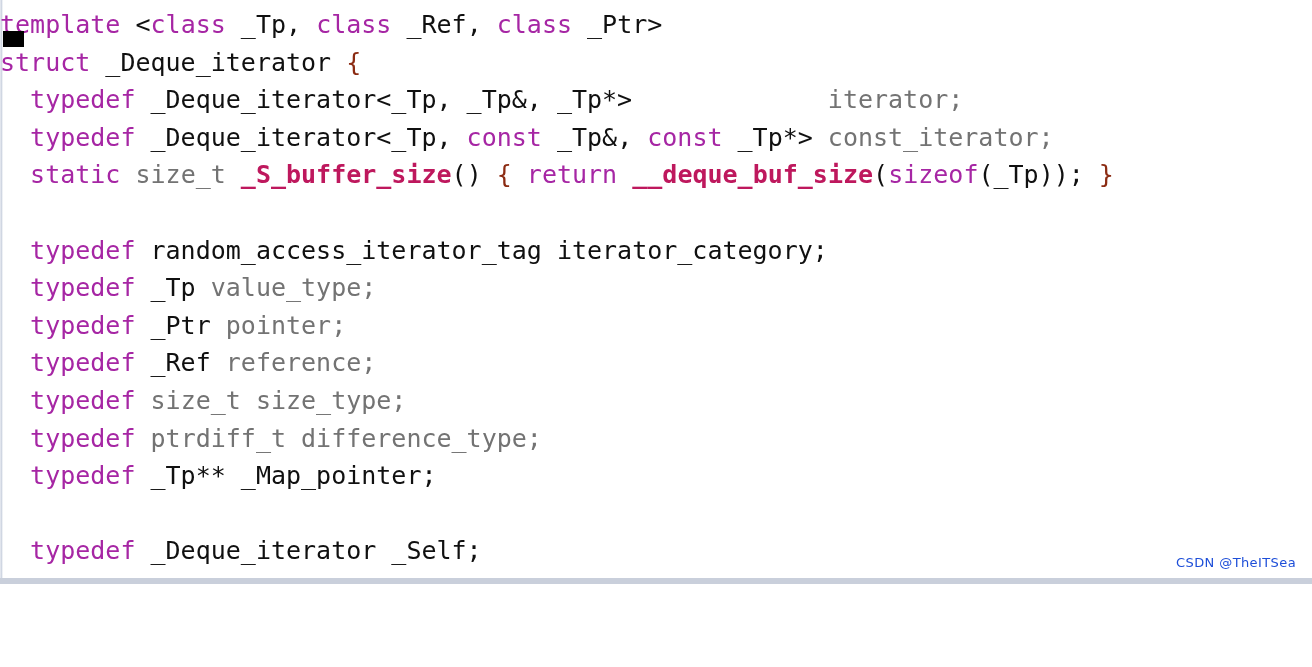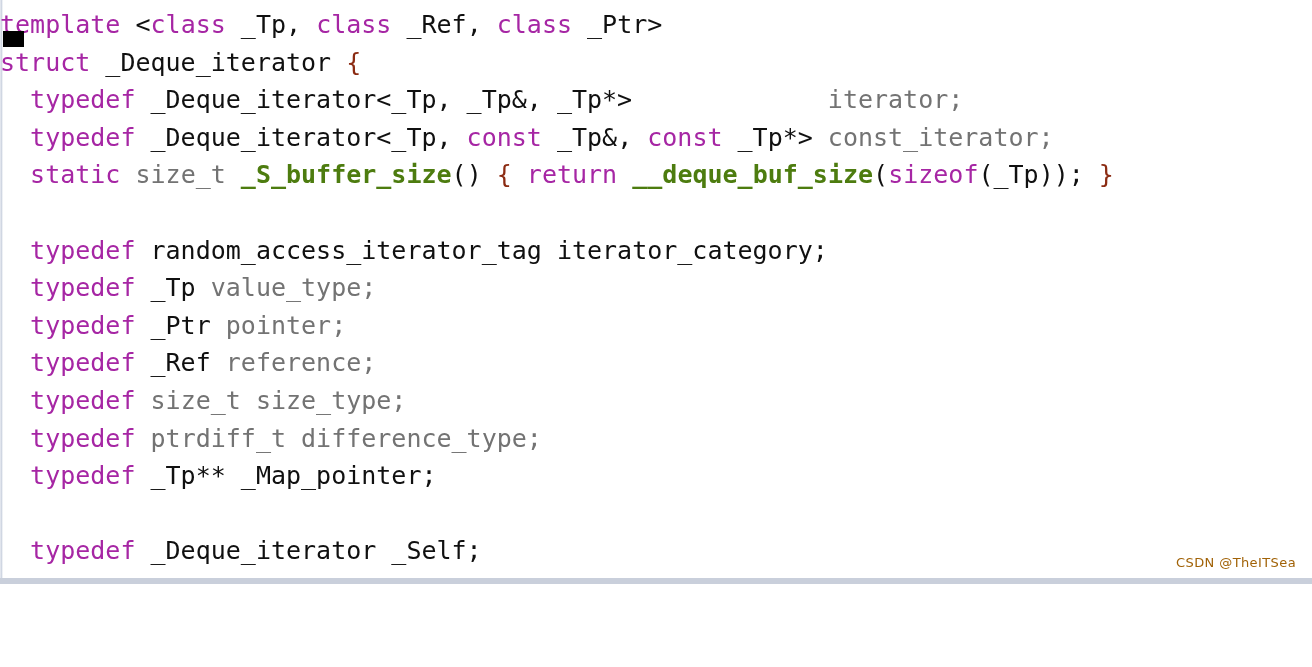--- a/index.html
+++ b/index.html
@@ -63,31 +63,31 @@
     font-size: 25px;
     line-height: 37.6px;
     letter-spacing: 0px;
     color: #1b1b1b;
   }
 
   .ln { display: block; height: 37.6px; }
 
   .kw   { color: #a626a4; }           
   .plain{ color: #101010; }           
-  .bold { color: #4d7c0f; font-weight: bold; }  
+  .bold { color: #be185d; font-weight: bold; }  
   .type { color: #737373; }           
   .brace{ color: #8b2b12; }           
 
   #watermark {
     position: absolute;
     right: 16px;
     bottom: 14px;
     font-family: "DejaVu Sans", "Liberation Sans", sans-serif;
     font-size: 13px;
-    color: #a16207;
+    color: #1d4ed8;
     letter-spacing: 0.4px;
     white-space: nowrap;
   }
 </style>
 </head>
 <body>
 
 <div id="editor">
 
   <div id="gutter-rule"></div>

